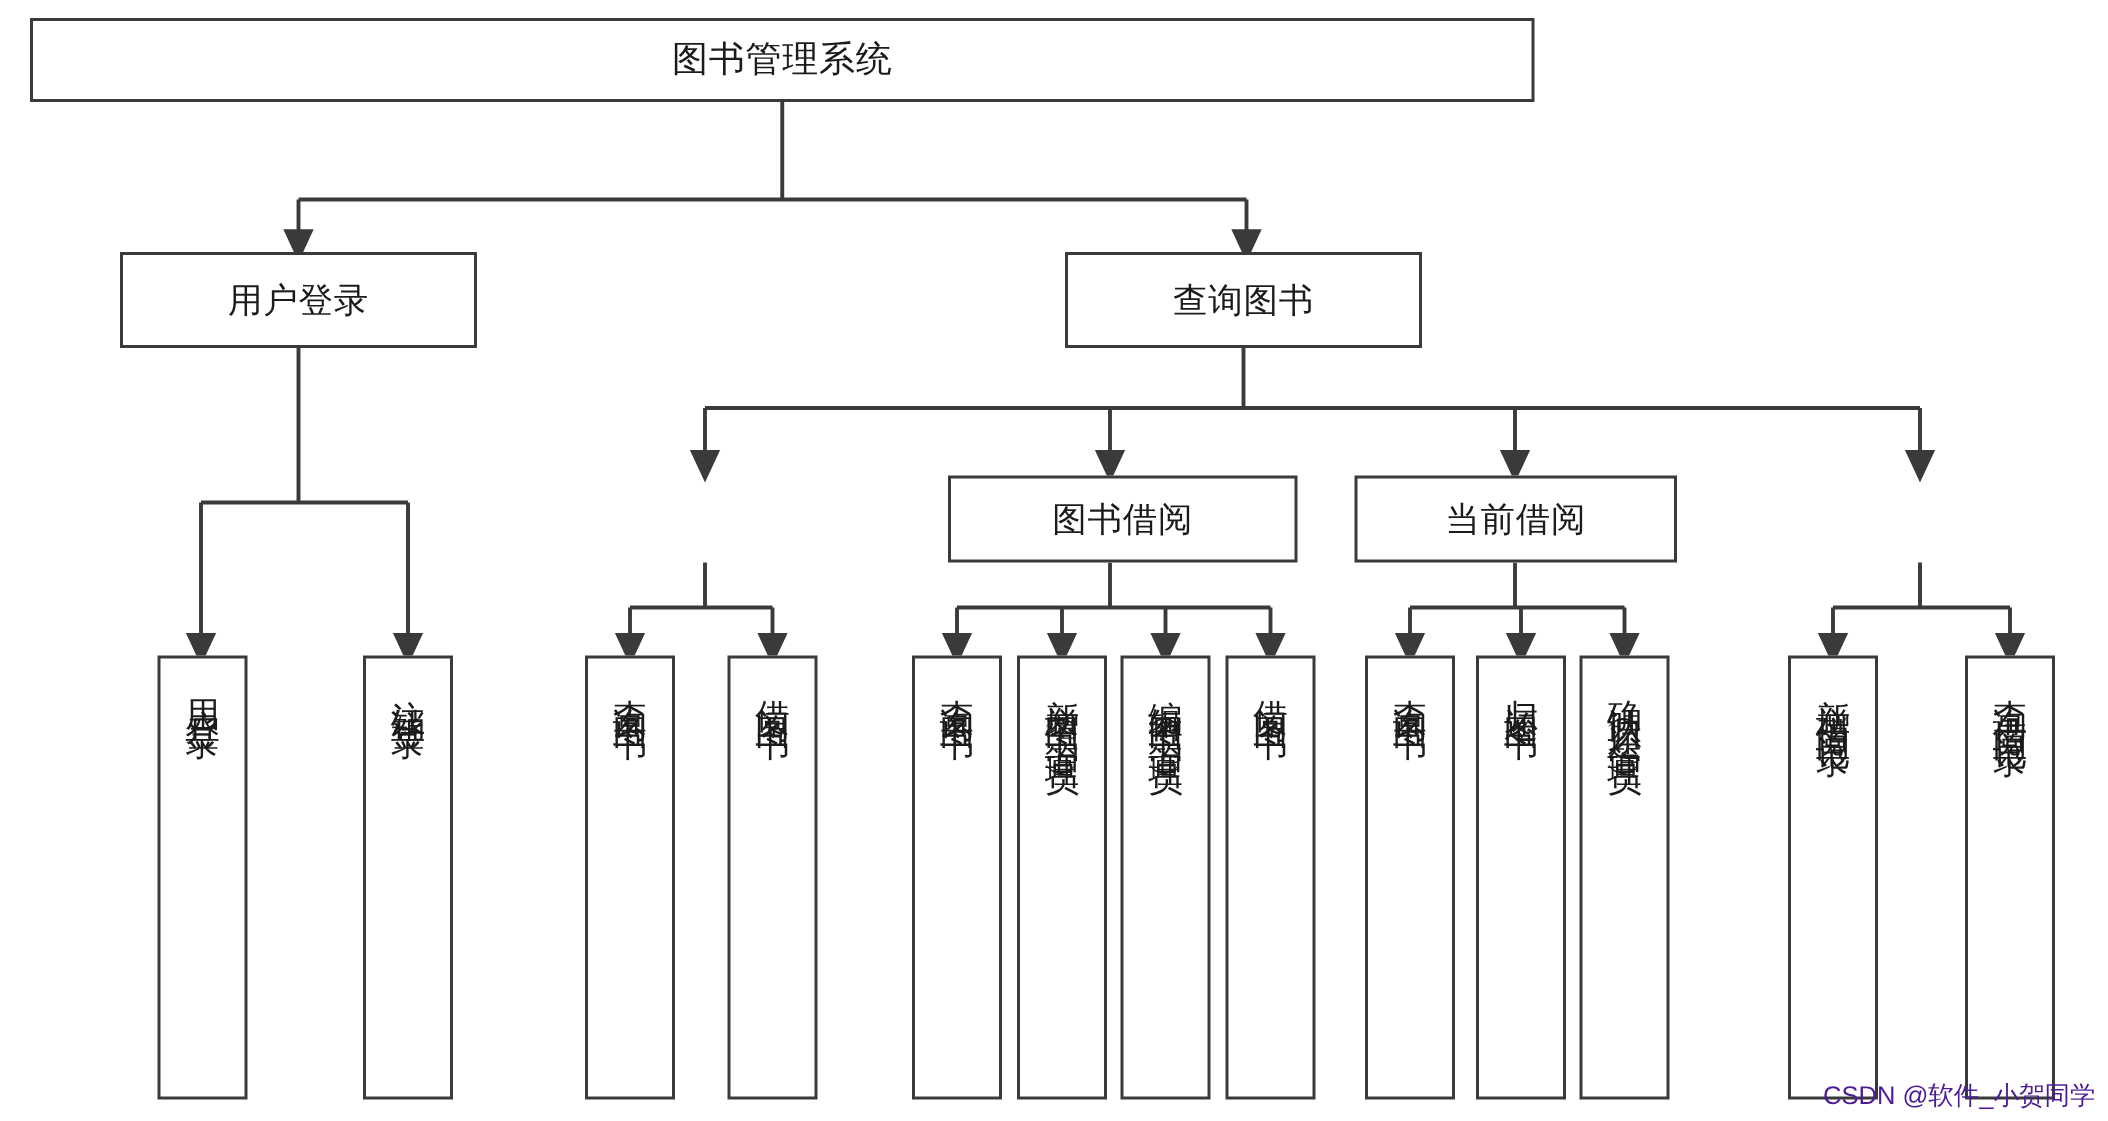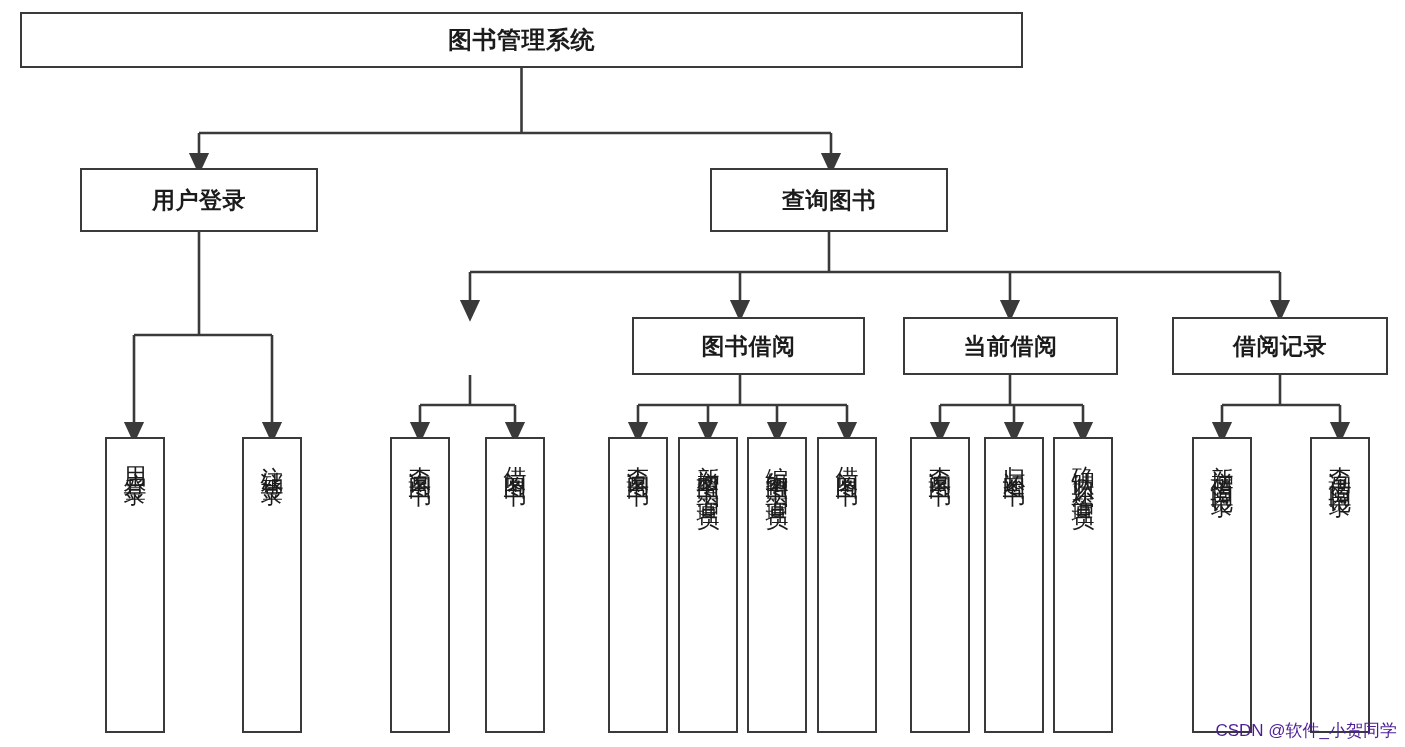--- a/index.html
+++ b/index.html
@@ -32,21 +32,20 @@
   .node .lbl{
     display:block;
     text-align:center;
     line-height:1.05;
     white-space:nowrap;
   }
   
   .node.h .lbl{
     font-size:23px;
     letter-spacing:0.5px;
-    font-weight:bold;
   }
   .node.root .lbl{font-size:24px;}
   
   .node.v{
     align-items:flex-start;
     justify-content:center;
     padding-top:9px;
   }
   .node.v .lbl{
     writing-mode:vertical-rl;
@@ -133,23 +132,20 @@
   <div class="node h" style="left:710px;top:168px;width:238px;height:64px;">
     <span class="lbl">查询图书</span>
   </div>
 
   <div class="node h" style="left:632px;top:317px;width:233px;height:58px;">
     <span class="lbl">图书借阅</span>
   </div>
   <div class="node h" style="left:903px;top:317px;width:215px;height:58px;">
     <span class="lbl">当前借阅</span>
   </div>
-  <div class="node h" style="left:1172px;top:317px;width:216px;height:58px;">
-    <span class="lbl">借阅记录</span>
-  </div>
 
   <div class="node v" style="left:105px;top:437px;width:60px;height:296px;">
     <span class="lbl">用户登录</span>
   </div>
   <div class="node v" style="left:242px;top:437px;width:60px;height:296px;">
     <span class="lbl">注销登录</span>
   </div>
 
   <div class="node v" style="left:390px;top:437px;width:60px;height:296px;">
     <span class="lbl">查询图书</span>

